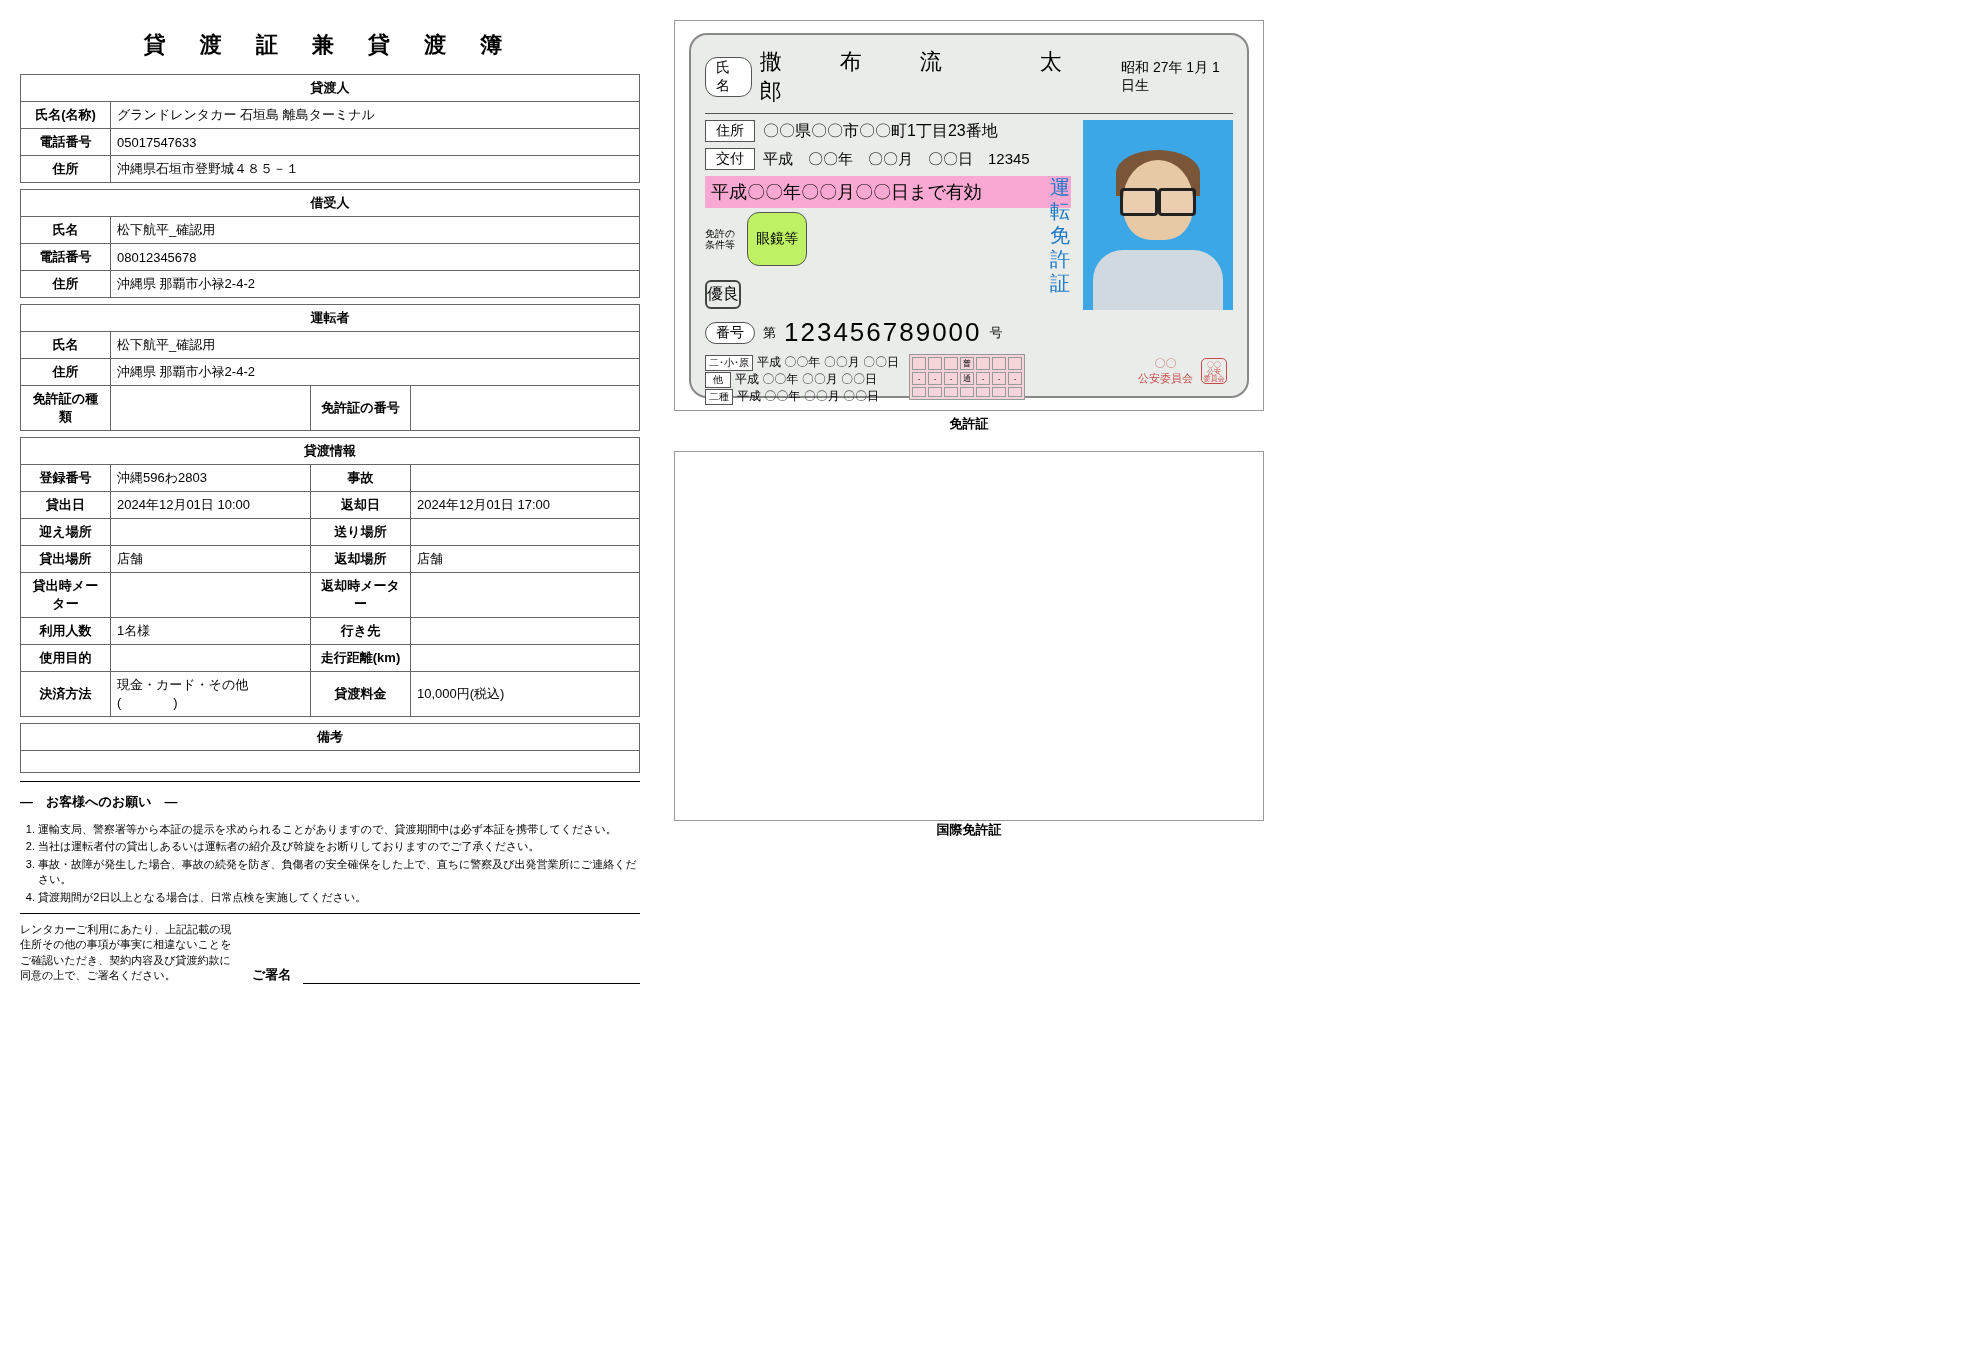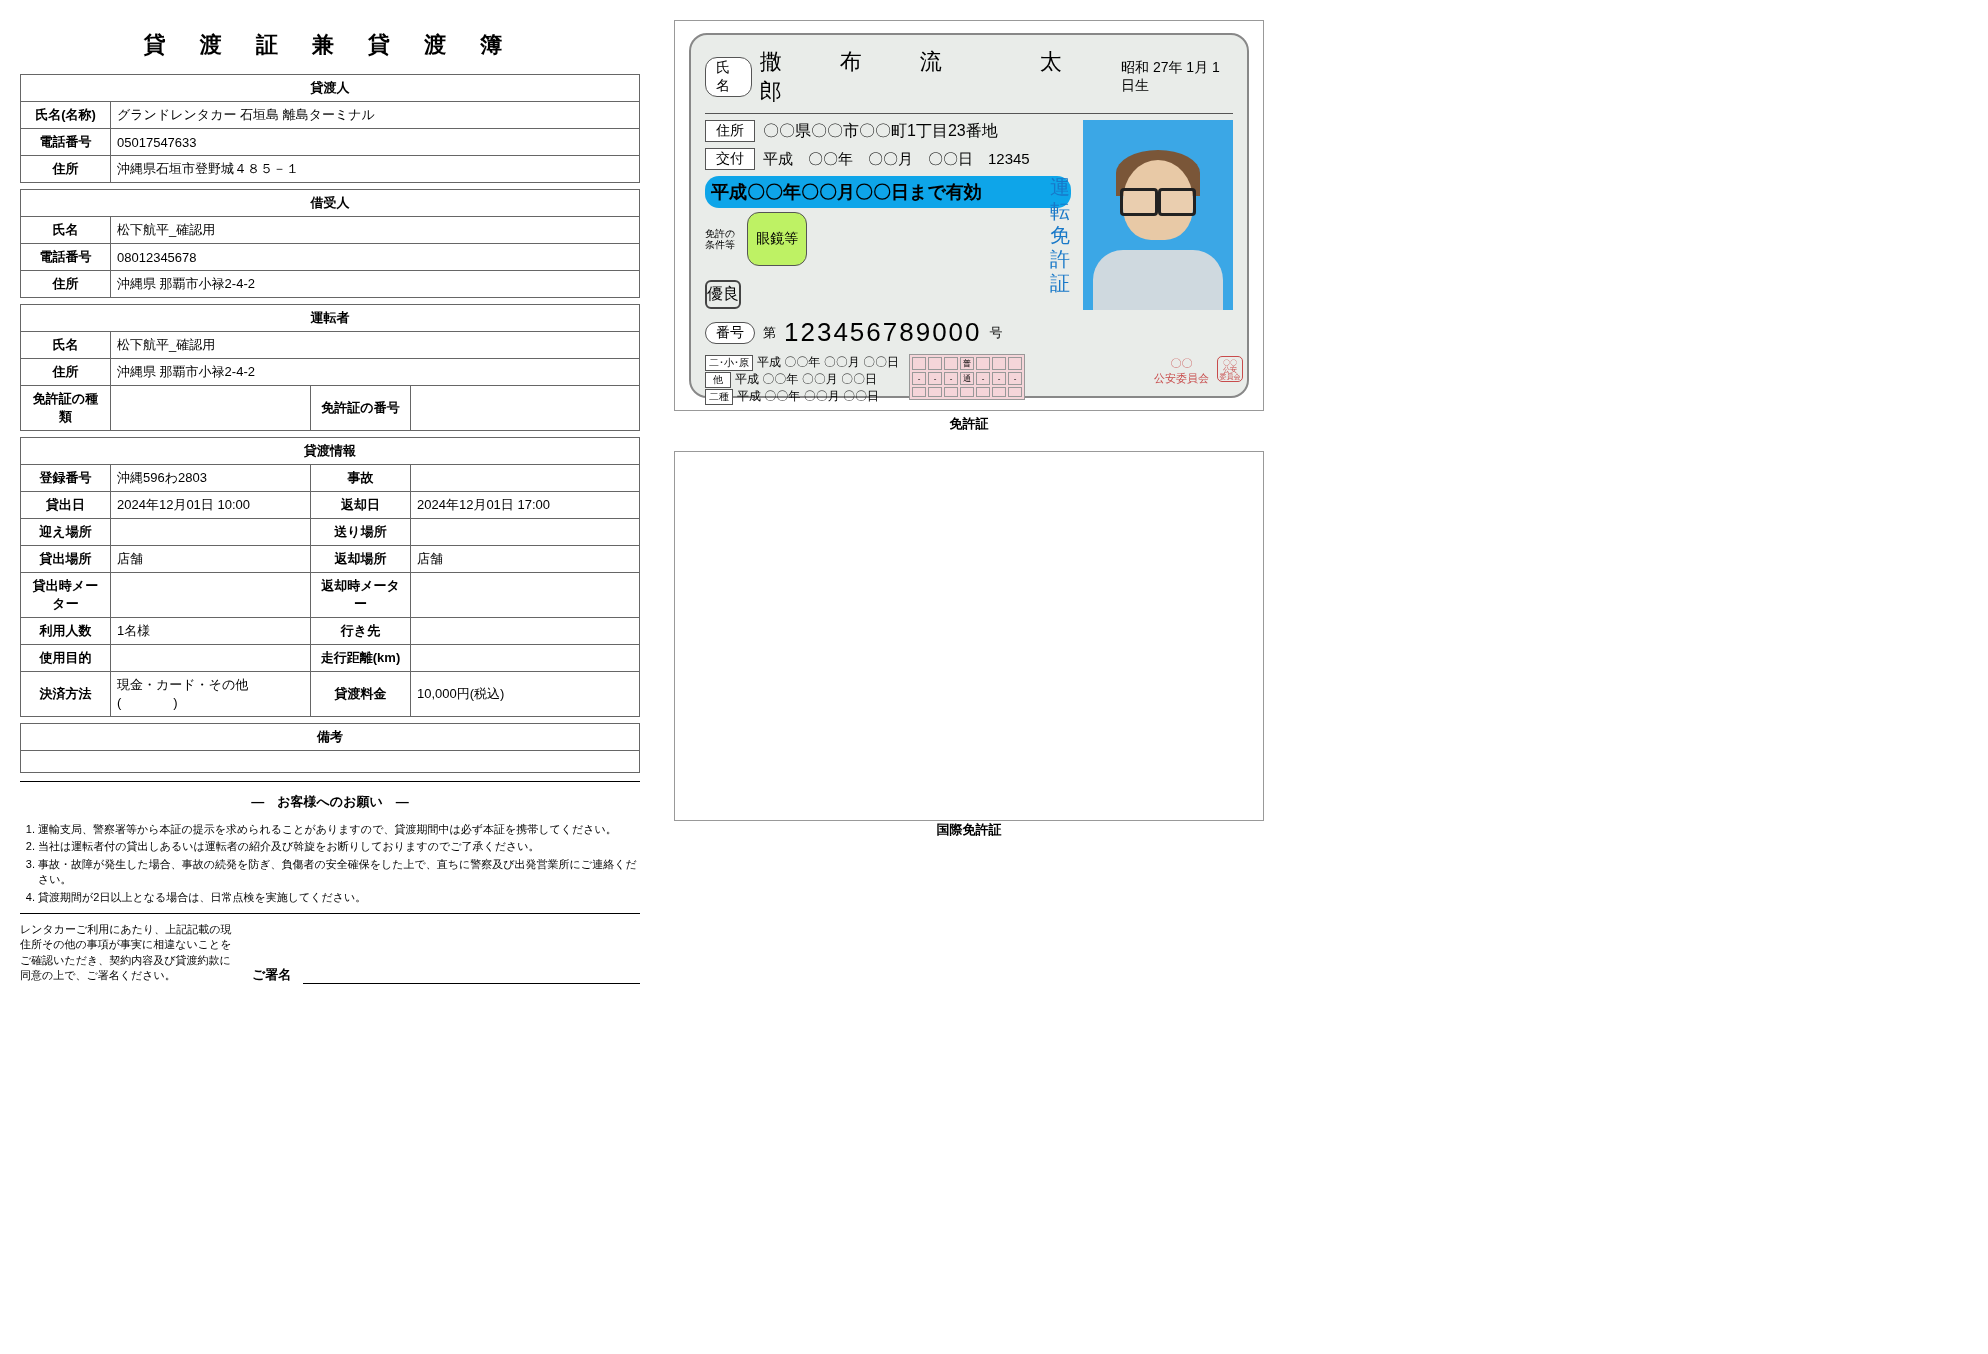--- a/index.html
+++ b/index.html
@@ -45,21 +45,21 @@
     font-weight: bold;
     background: #fff;
   }
   .label-col { width: 90px; text-align: center; font-weight: bold; }
   .label-col2 { width: 100px; text-align: center; font-weight: bold; }
   .notes-box {
     border: 1px solid #666;
     height: 60px;
   }
   hr.sep { border: none; border-top: 1px solid #000; margin: 8px 0; }
-  .request-title { text-align: center; font-weight: bold; margin: 11px 0; }
+  .request-title { font-weight: bold; margin: 11px 0; }
   ol.request { margin: 0 0 8px 0; padding-left: 18px; font-size: 11px; }
   ol.request li { margin-bottom: 2px; line-height:1.4; }
   .sig-row { display: flex; align-items: flex-end; gap: 12px; font-size: 11px; }
   .sig-text { flex: 0 0 220px; line-height:1.4; }
   .sig-label { font-weight: bold; font-size:13px; }
   .sig-line { flex: 1; border-bottom: 1px solid #000; height: 20px; }
 
   
   .img-frame {
     border: 1px solid #999;
@@ -106,38 +106,38 @@
   }
   .lc-photo .glasses::before, .lc-photo .glasses::after {
     content:""; position:absolute; width:32px; height:22px; border:3px solid #222; border-radius:4px; background:rgba(255,255,255,.1);
   }
   .lc-photo .glasses::before{ left:2px;} .lc-photo .glasses::after{ right:2px;}
   .lc-photo .shirt {
     width:130px; height:70px; background:#cfd9df; border-radius:30px 30px 0 0;
     position:absolute; bottom:-10px;
   }
   .lc-gold {
-    background:#0ea5e9; color:#000; font-size:18px; padding:4px 6px; font-weight:700;border-radius:14px;
+    background:#f9a8d4; color:#000; font-size:18px; padding:4px 6px; font-weight:400;
   }
   .lc-small-label { font-size:10px; display:inline-block; text-align:center; line-height:1.1; margin-right:4px;}
   .lc-line { border:1.5px solid #555; border-radius:12px; padding:17px 8px; font-size:14px; background:#bef264; display:inline-block;}
   .lc-yuryo { border:2px solid #444; border-radius:6px; padding:2px 0; font-size:16px; display:inline-block; margin:8px 0;}
   .lc-num-label { font-size:13px; }
   .lc-bignum { font-size:26px; letter-spacing:2px; }
   .lc-grid {
     display:inline-block; border:1px solid #999; background:#f5d5d9;
   }
   .lc-grid td { border:1px solid #999; width:14px; height:10px; font-size:8px; text-align:center; padding:0;}
   .lc-dates { font-size:12px; }
   .lc-dates .lbl { border:1px solid #555; padding:0 3px; font-size:10px; margin-right:4px; background:#fff; display:inline-block; min-width:26px; text-align:center;}
   .lc-side {
     position:absolute; right:174px; top:140px; width:26px;
     text-align:center; font-size:20px; color:#1878c8; line-height:1.2;
   }
-  .lc-bottom { position:absolute; bottom:10px; right:4px; font-size:11px; color:#c84b4b; display:flex; gap:8px;}
+  .lc-bottom { position:absolute; bottom:10px; right:20px; font-size:11px; color:#c84b4b; display:flex; align-items:center; gap:8px;}
   .lc-stamp { width:26px; height:26px; border:1.5px solid #c84b4b; border-radius:5px; font-size:7px; display:flex; align-items:center; justify-content:center; text-align:center; line-height:1; color:#c84b4b;}
   .intl-box { height:370px; border:1px solid #999; }
 </style>
 </head>
 <body>
 
 <div class="page">
 
   <div class="left-col">
     <h1 class="title">貸 渡 証 兼 貸 渡 簿</h1>

